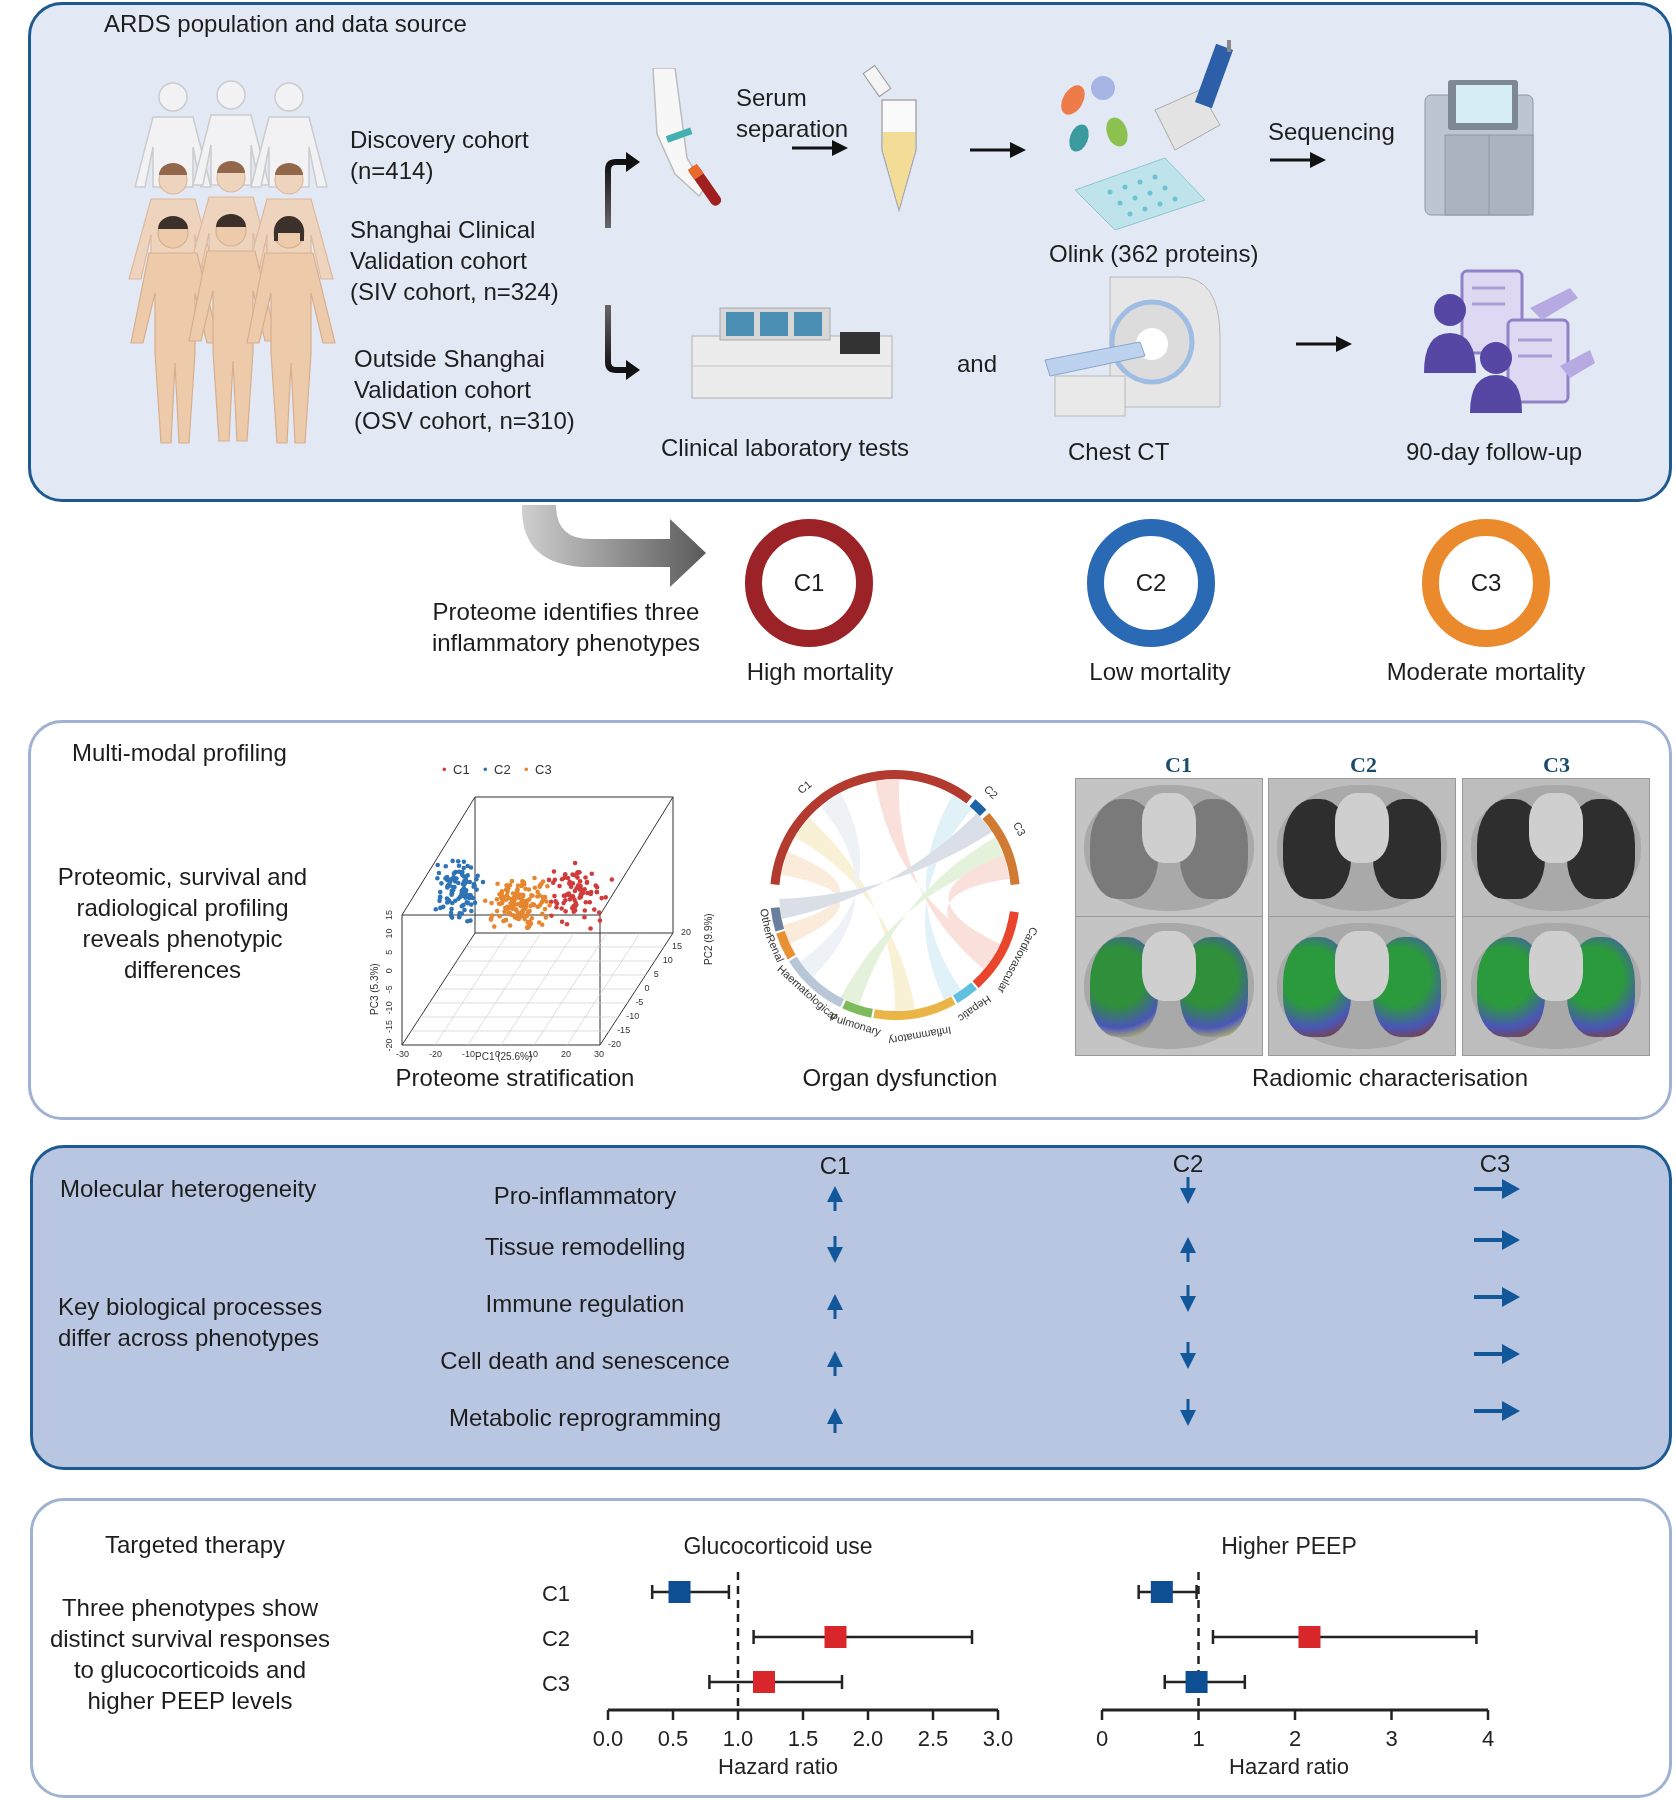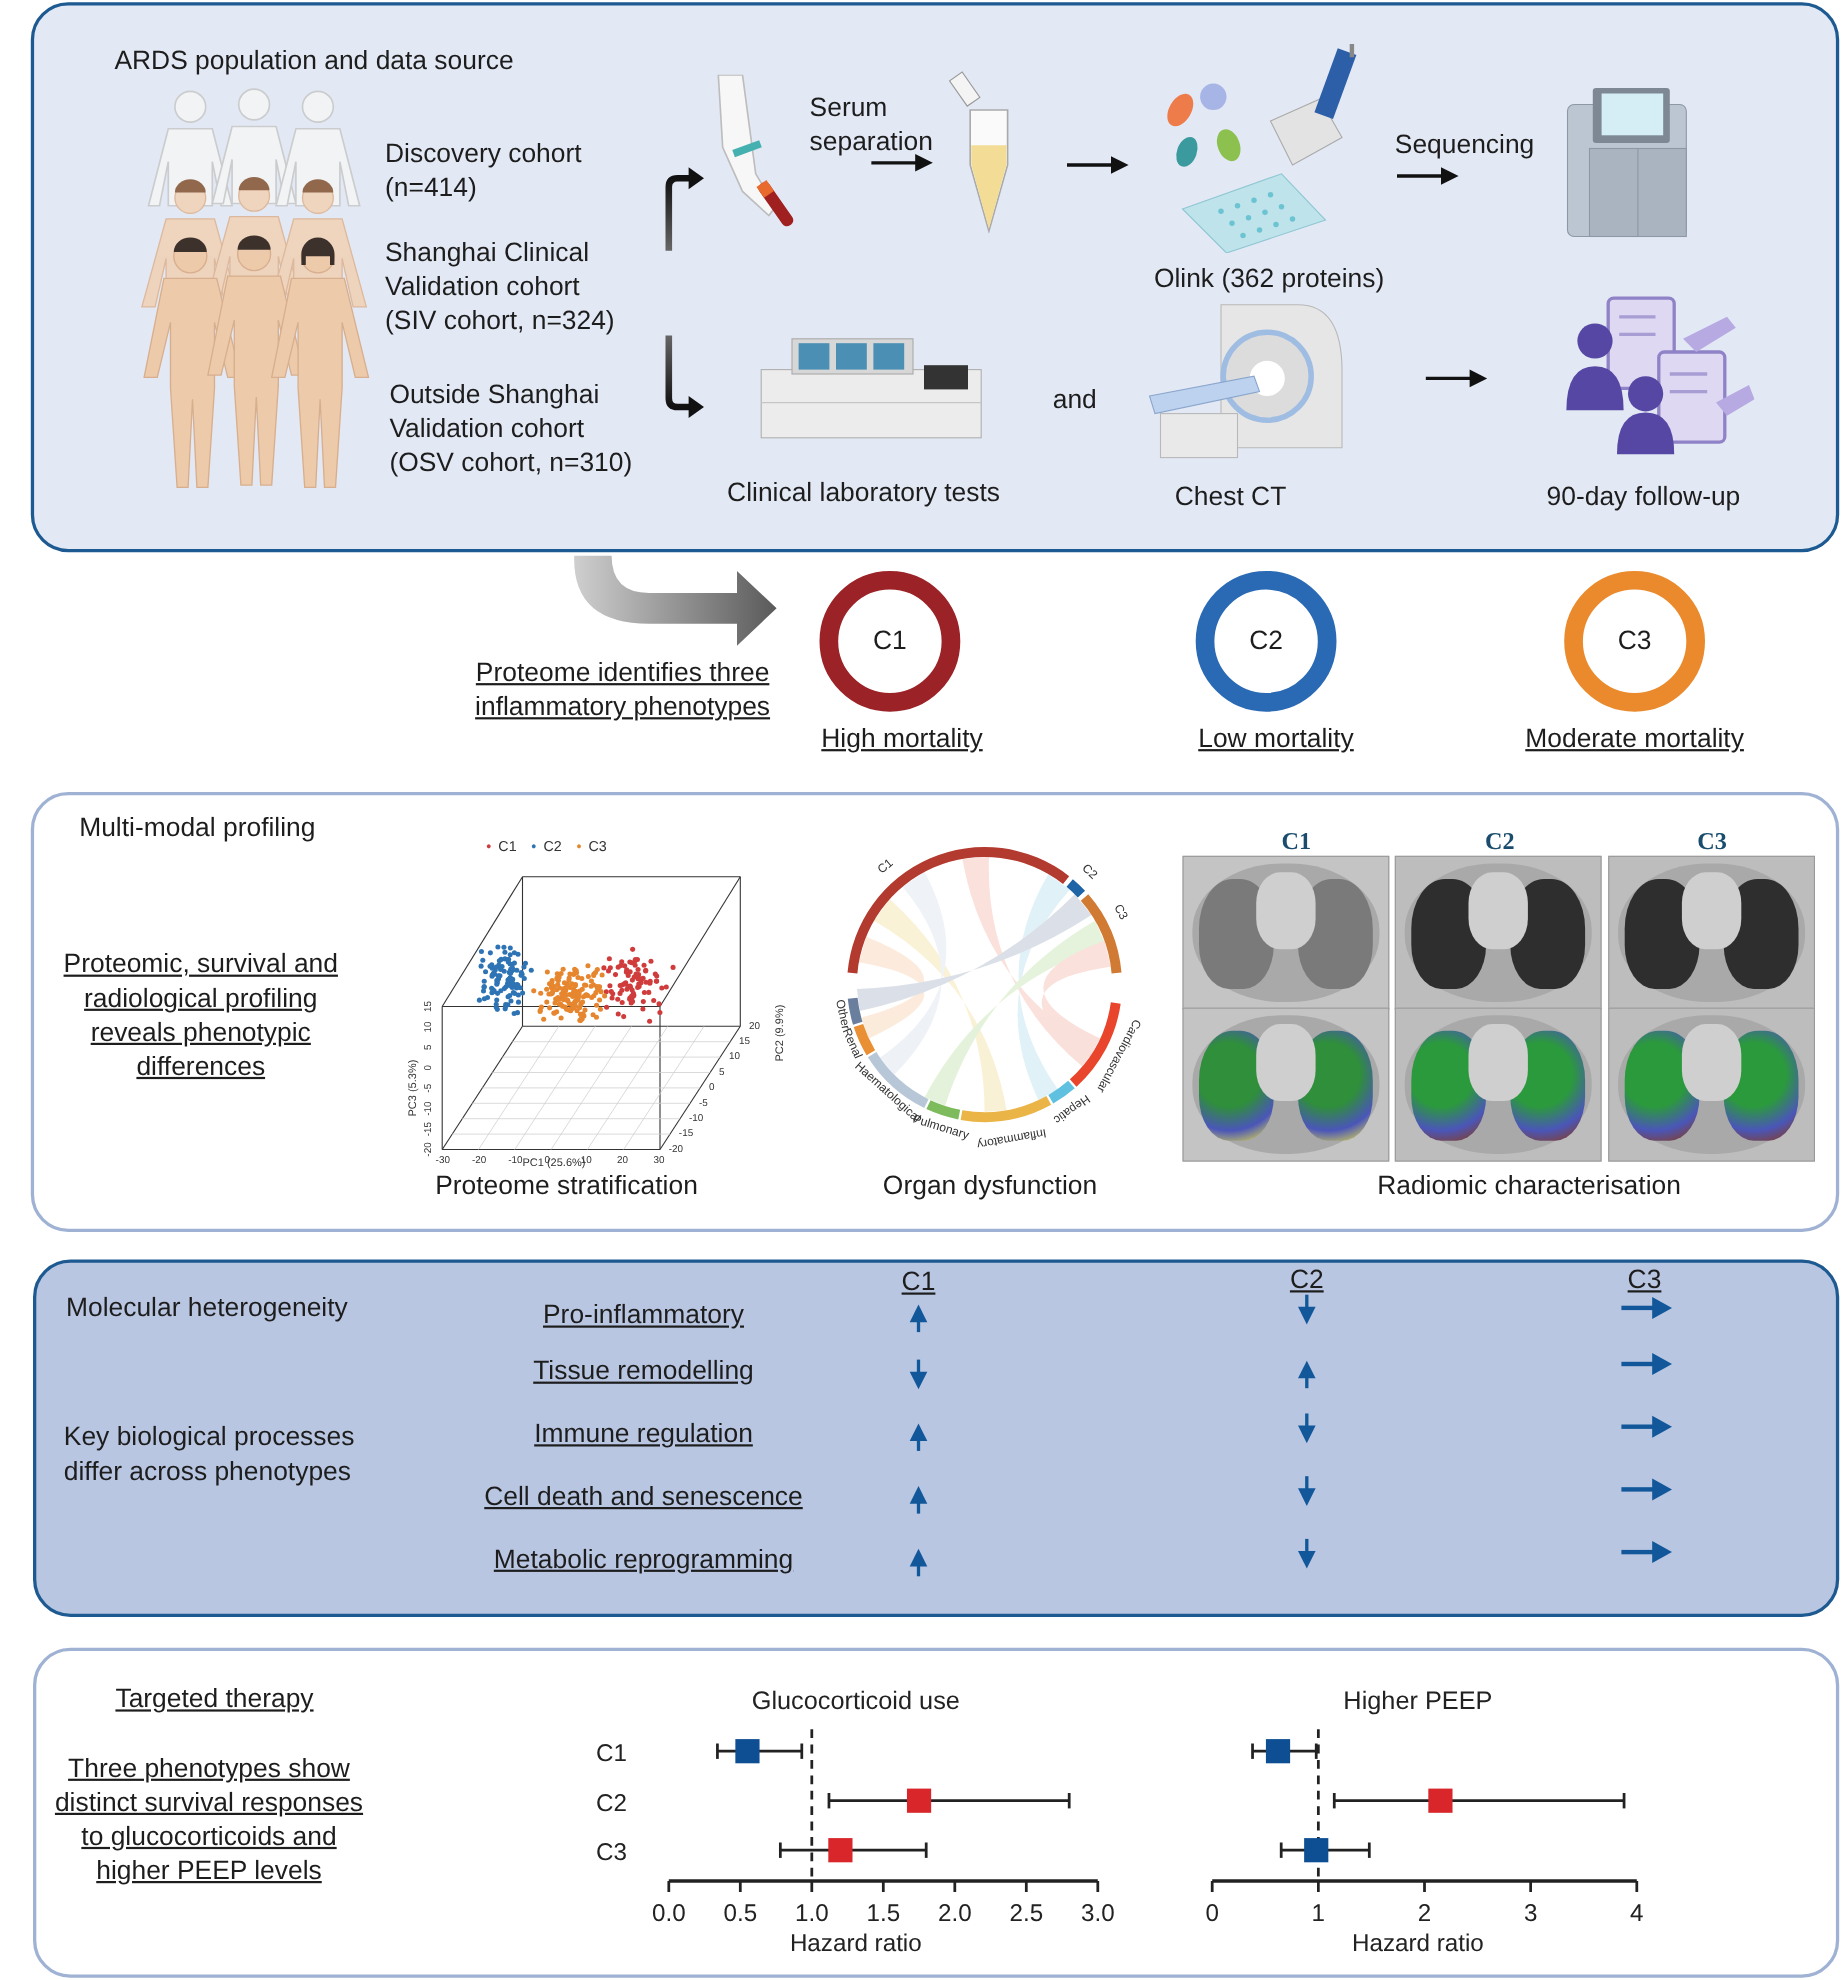--- a/index.html
+++ b/index.html
@@ -4,32 +4,32 @@
 <style>
   html, body { margin:0; padding:0; background:#ffffff; }
   body { width:1676px; height:1800px; position:relative; font-family:"Liberation Sans", sans-serif; color:#1d1d1d; overflow:hidden; }
   .abs { position:absolute; }
   .panel { position:absolute; box-sizing:border-box; border-radius:34px; }
   .p1 { left:28px; top:2px; width:1644px; height:500px; background:#e2e8f4; border:3px solid #1e5a92; }
   .p2 { left:28px; top:720px; width:1644px; height:400px; background:#ffffff; border:3px solid #9fb2d4; }
   .p3 { left:30px; top:1145px; width:1642px; height:325px; background:#b9c6e2; border:3px solid #1e5a92; }
   .p4 { left:30px; top:1498px; width:1642px; height:300px; background:#ffffff; border:3px solid #9fb2d4; }
   .t { position:absolute; font-size:24px; line-height:31px; white-space:nowrap; }
-  .c { text-align:center;text-decoration:underline; }
+  .c { text-align:center; }
   .ring { position:absolute; width:128px; height:128px; box-sizing:border-box; border-radius:50%; border:17px solid; display:flex; align-items:center; justify-content:center; font-size:24px; background:#fff; }
   .fig-caption { position:absolute; font-size:24px; text-align:center; white-space:nowrap; }
   .ct { position:absolute; width:186px; height:138px; background:#bdbdbd; overflow:hidden; border:1px solid #999; }
   .ct .lung { position:absolute; border-radius:45% 45% 40% 40%; }
   svg text { font-family:"Liberation Sans", sans-serif; }
 </style>
 </head>
 <body>
 
 <div class="panel p1"></div>
-<div class="t" style="left:104px;top:8px;margin-top:32px;">ARDS population and data source</div>
+<div class="t" style="left:104px;top:8px;">ARDS population and data source</div>
 
 <svg class="abs" style="left:105px;top:75px;" width="250" height="385">
   <g opacity="0.9">
 
     <g fill="#f4f4f4" stroke="#c9c9c9" stroke-width="1.5">
       <circle cx="68" cy="22" r="14"></circle>
         <path d="M48 42 h40 l18 70 h-10 l-8 -40 v40 h-40 v-40 l-8 40 h-10z"></path>
       <circle cx="126" cy="20" r="14"></circle>
         <path d="M106 40 h40 l18 70 h-10 l-8 -40 v40 h-40 v-40 l-8 40 h-10z"></path>
       <circle cx="184" cy="22" r="14"></circle>

